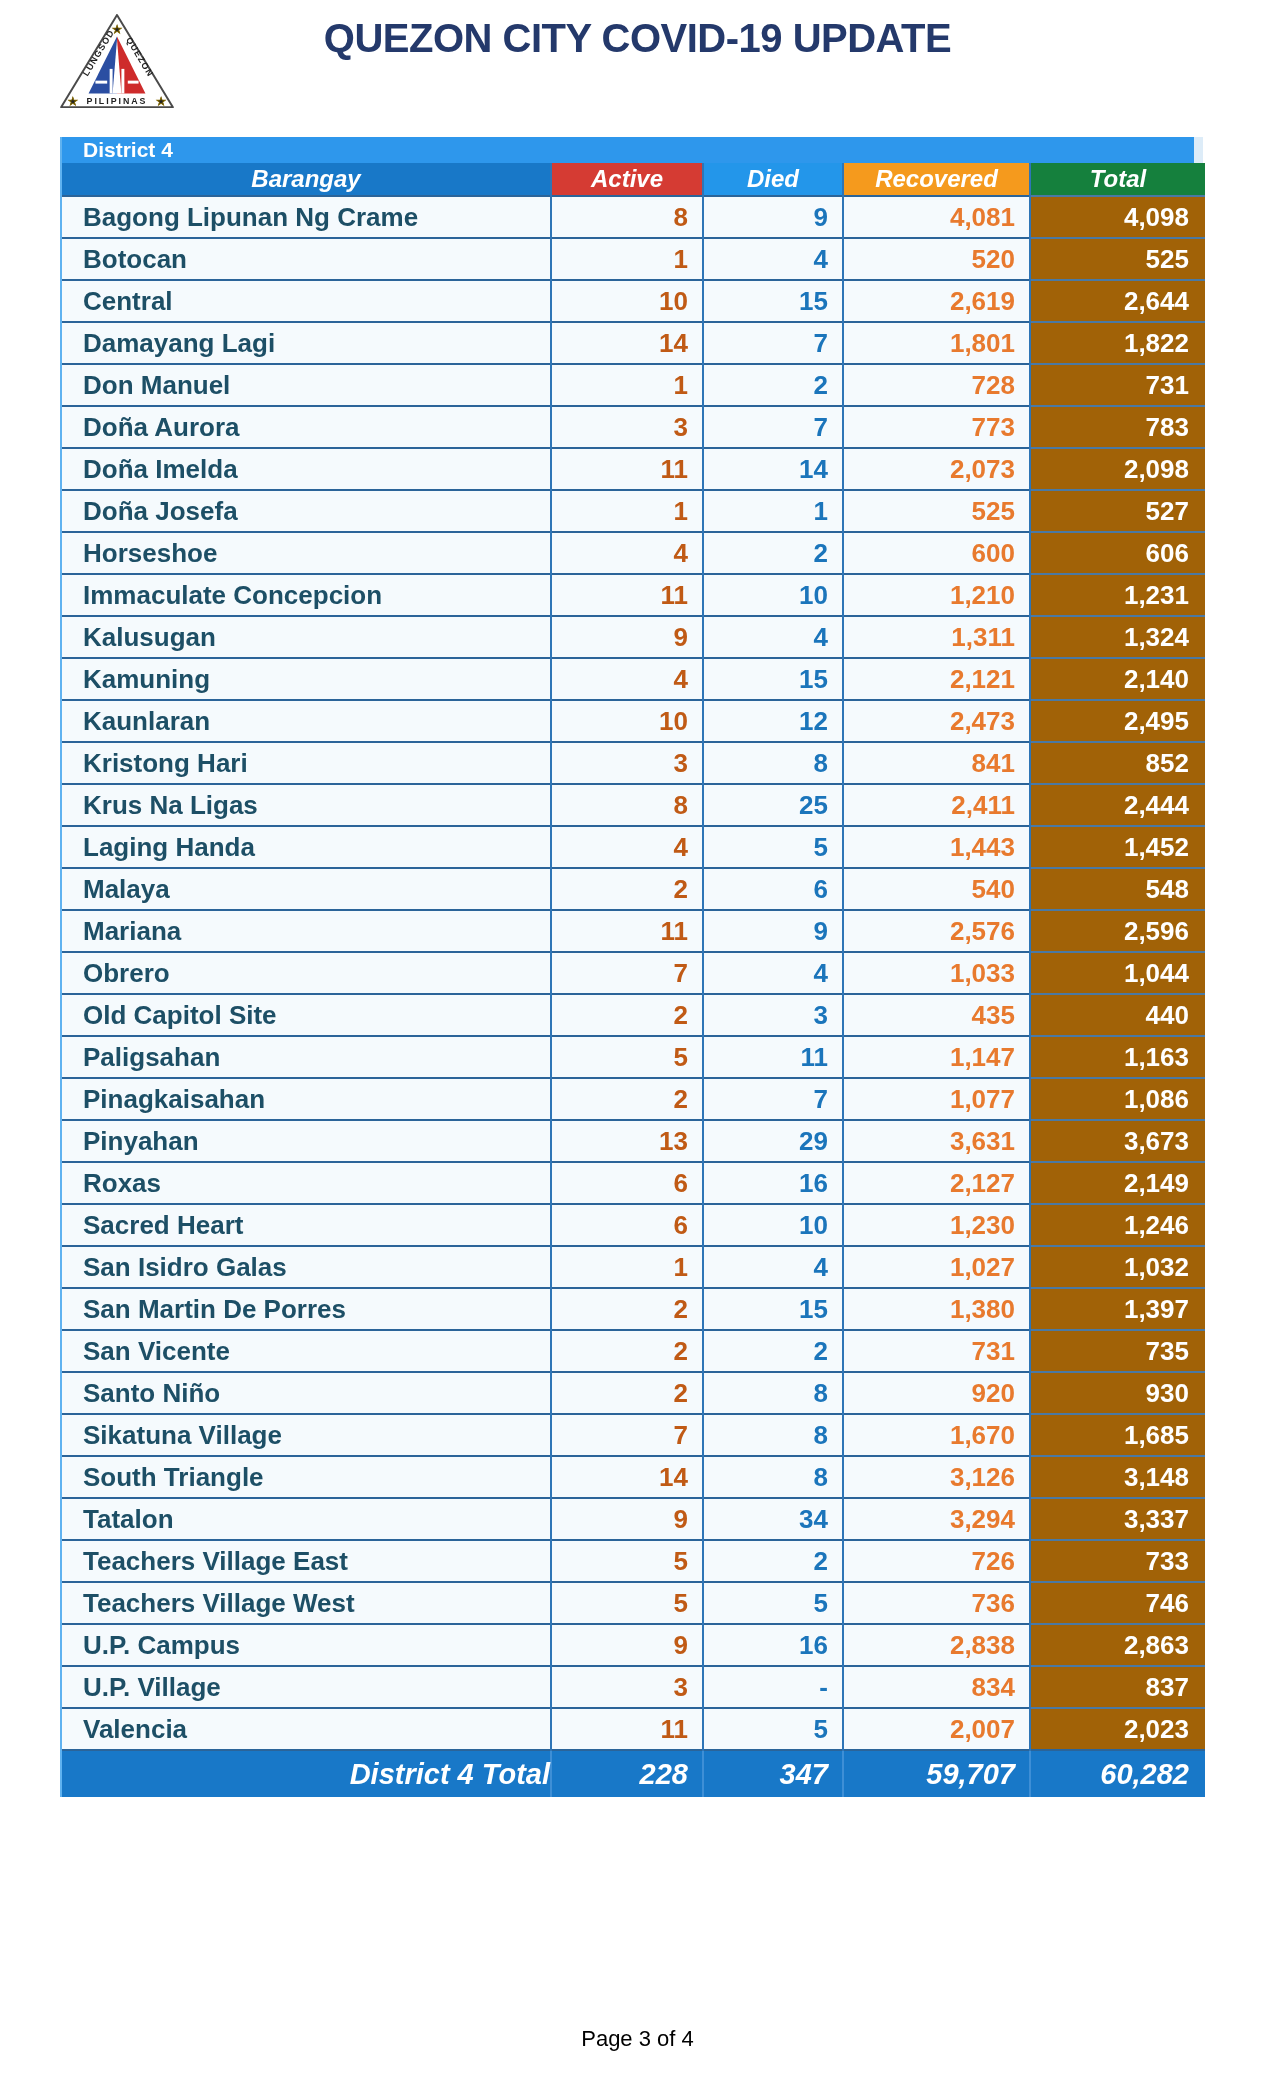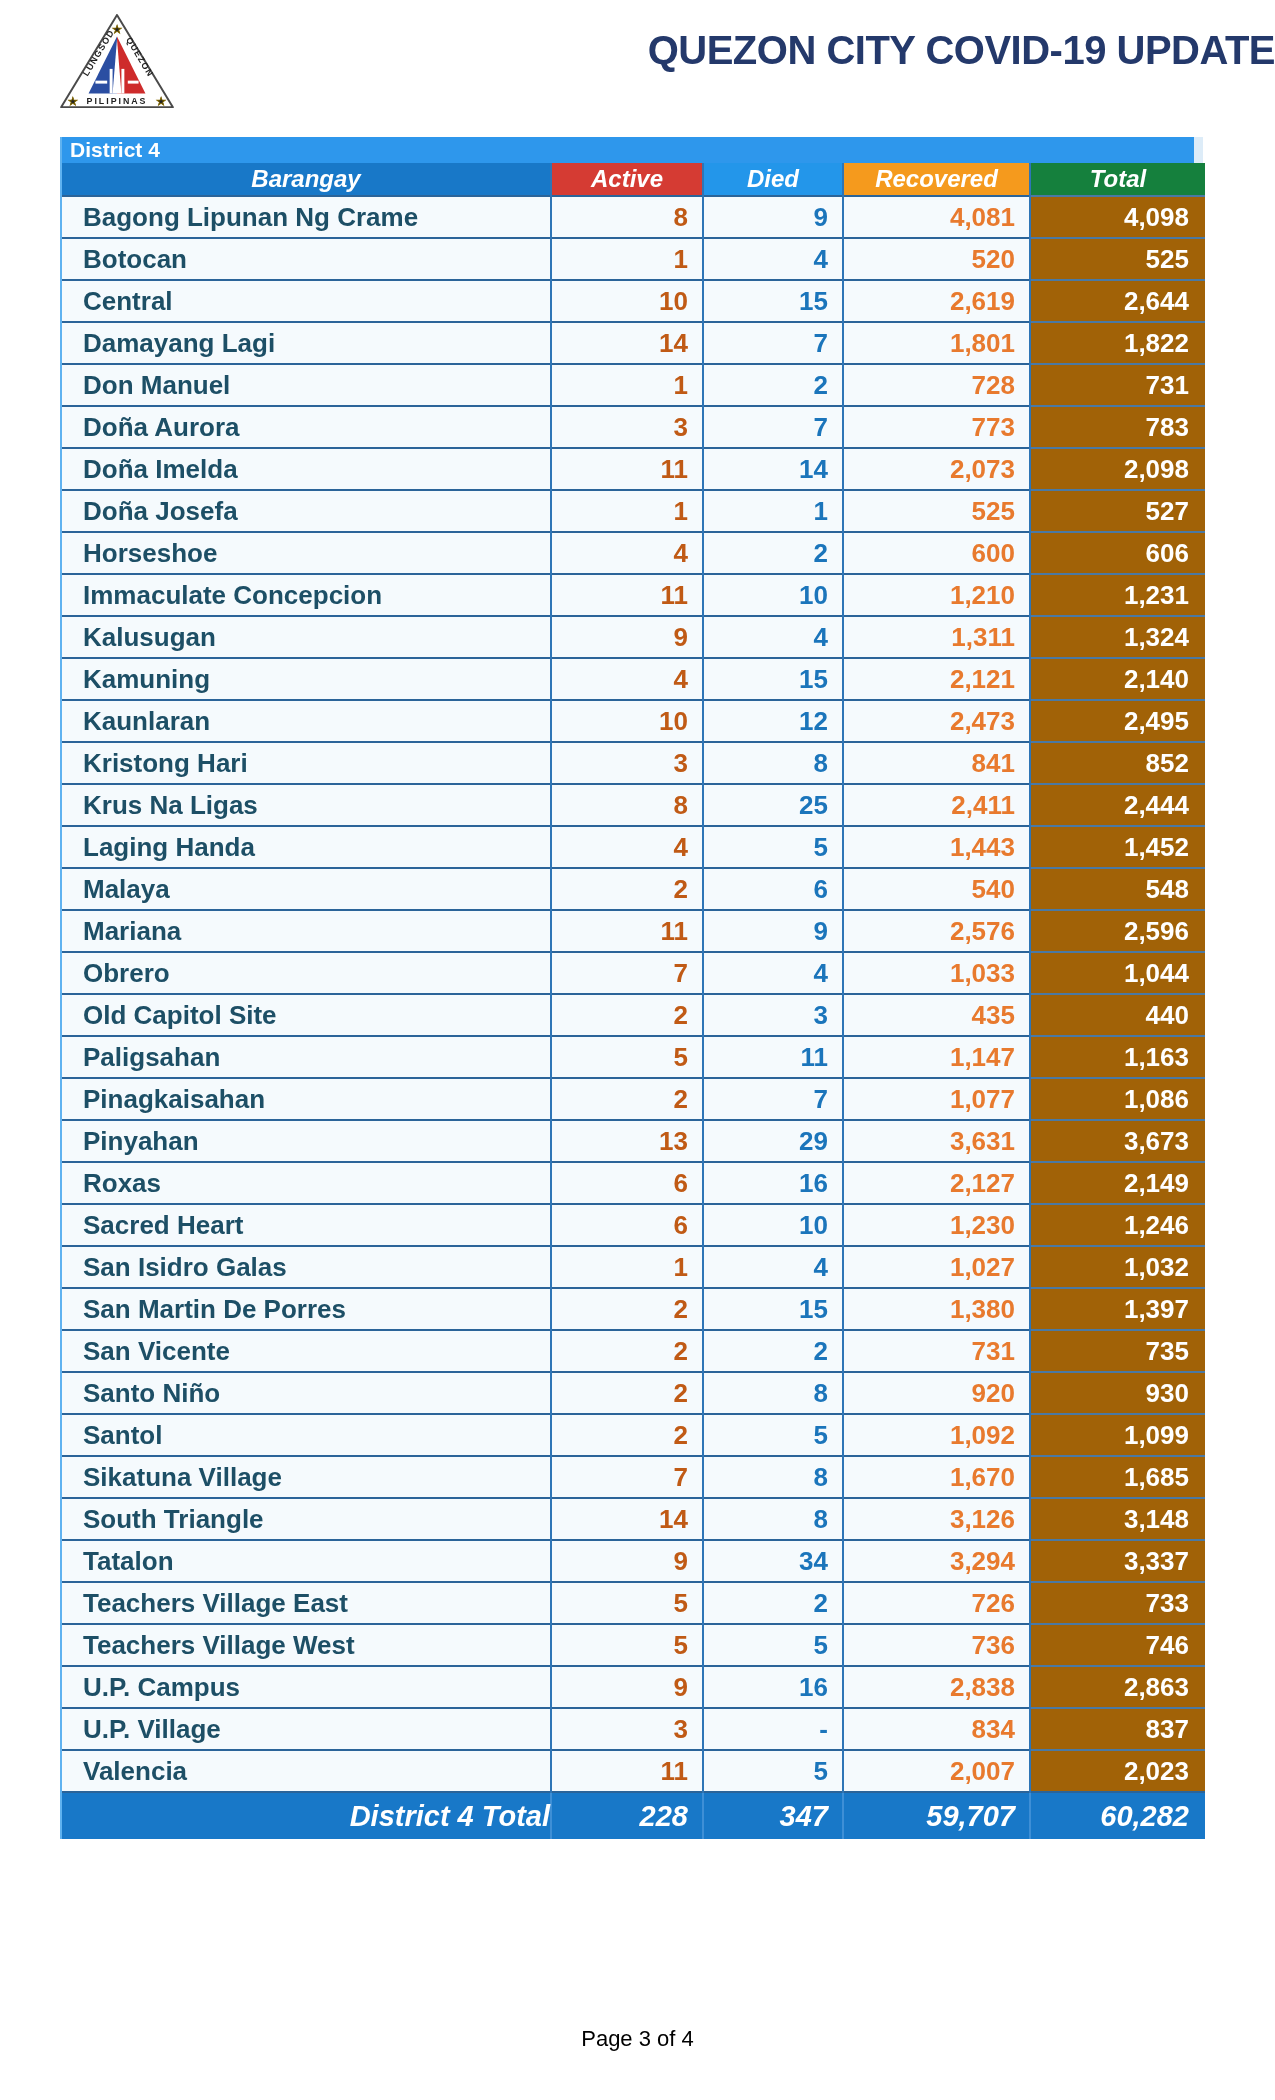--- a/index.html
+++ b/index.html
@@ -7,36 +7,36 @@
   .page {
     position:relative;
     width:1275px; height:2100px;
     background:#ffffff;
     font-family:"Liberation Sans", sans-serif;
     overflow:hidden;
   }
   
   .report-header { position:absolute; top:0; left:0; width:100%; }
   .logo { position:absolute; left:57px; top:12px; width:120px; height:102px; }
-  .titles { text-align:right; padding-top:28px; }
+  .titles { text-align:center; padding-top:16px; }
   .title {
     font-size:40px; font-weight:bold; color:#24396B; letter-spacing:-0.5px;
   }
   .subtitle {
     font-size:27px; font-weight:bold; color:#24396B; margin-top:7px;
   }
   
   .table-wrap {
     position:absolute; left:60px; top:137px; width:1143px;
     border-right:9px solid #DDECF8;
     border-left:2px solid #5FB2F0;
   }
   .district-banner {
     height:26px; background:#2E97EC; color:#ffffff;
-    font-weight:bold; font-size:21px; line-height:26px; padding-left:8px;
+    font-weight:bold; font-size:21px; line-height:26px; padding-left:21px;
   }
   table { width:100%; border-collapse:collapse; table-layout:fixed; }
   col.c1 { width:489px; } col.c2 { width:152px; } col.c3 { width:140px; }
   col.c4 { width:187px; } col.c5 { width:175px; }
   thead th {
     height:33px; font-style:italic; font-weight:bold; font-size:24px;
     color:#ffffff; text-align:center; border-left:2px solid #2E75B6;
   }
   thead th:first-child { border-left:none; }
   th.h-barangay  { background:#1878C8; }
@@ -350,27 +350,20 @@
     </tr>
 
     <tr class="data-row">
       <td class="c-name">Santo Niño</td>
       <td class="c-active">2</td>
       <td class="c-died">8</td>
       <td class="c-recovered">920</td>
       <td class="c-total">930</td>
     </tr>
 
-    <tr class="data-row">
-      <td class="c-name">Santol</td>
-      <td class="c-active">2</td>
-      <td class="c-died">5</td>
-      <td class="c-recovered">1,092</td>
-      <td class="c-total">1,099</td>
-    </tr>
 
     <tr class="data-row">
       <td class="c-name">Sikatuna Village</td>
       <td class="c-active">7</td>
       <td class="c-died">8</td>
       <td class="c-recovered">1,670</td>
       <td class="c-total">1,685</td>
     </tr>
 
     <tr class="data-row">

